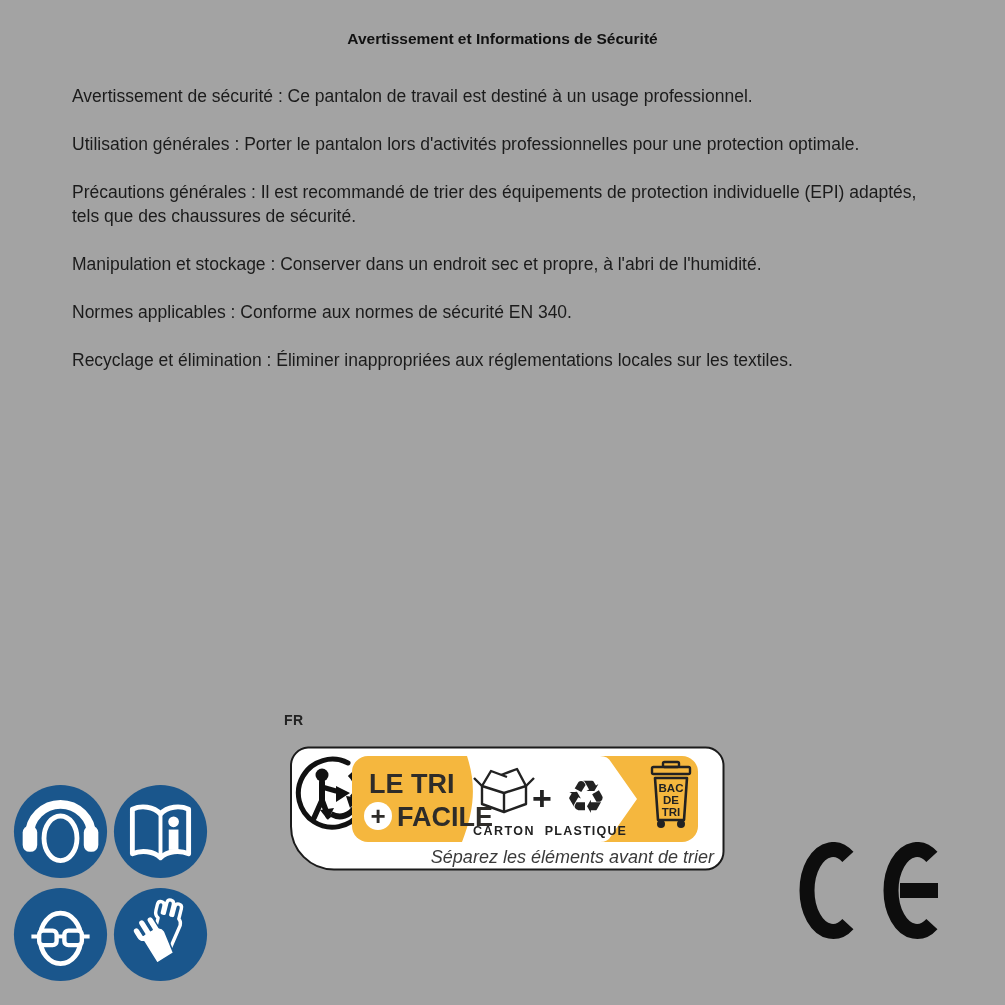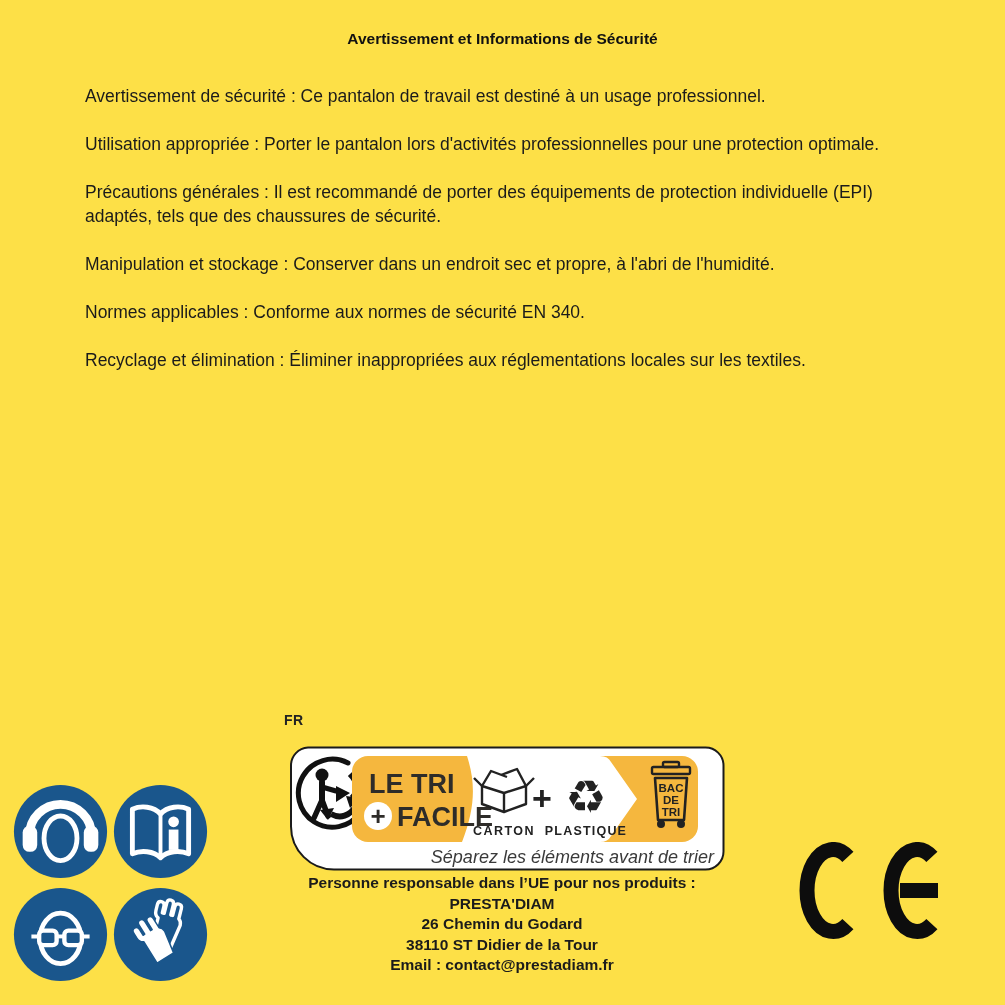--- a/index.html
+++ b/index.html
@@ -1,29 +1,29 @@
 <!DOCTYPE html>
 <html><head>
 <meta charset="utf-8">
 <style>
   * { margin:0; padding:0; box-sizing:border-box; }
   html,body { background:#fff; }
   .page {
-    position:relative; width:1005px; height:1005px; background:#fde047;
+    position:relative; width:1005px; height:1005px; background:#a3a3a3;
     font-family:"Liberation Sans", sans-serif; color:#1a1a1a; overflow:hidden;
   }
   .title {
     position:absolute; top:30px; left:0; width:100%;
     text-align:center; font-size:15.5px; font-weight:bold; color:#111;
   }
   .body-text {
     position:absolute; left:72px; top:84px; width:868px;
     font-size:17.5px; line-height:24px; color:#1b1b1b;
   }
-  .body-text p { margin:0 0 24px 13px; }
+  .body-text p { margin:0 0 24px 0; }
   .safety-icons {
     position:absolute; left:12px; top:783px;
     display:grid; grid-template-columns:98px 98px; grid-auto-rows:101px; gap:2px;
   }
   .safety-icons svg { width:97px; height:97px; display:block; }
   .fr-label {
     position:absolute; left:268px; top:712px;
     font-size:14px; font-weight:bold; color:#222; letter-spacing:0.5px;padding-left:16px;
   }
   .infotri-box { position:absolute; left:270px; top:746px; }
@@ -36,22 +36,22 @@
 </style>
 </head>
 <body>
 
 <div class="page">
 
   <div class="title">Avertissement et Informations de Sécurité</div>
 
   <div class="body-text">
     <p>Avertissement de sécurité : Ce pantalon de travail est destiné à un usage professionnel.</p>
-    <p>Utilisation appropriée : Porter le pantalon lors d'activités professionnelles pour une protection optimale.</p>
-    <p>Précautions générales : Il est recommandé de porter des équipements de protection individuelle (EPI) adaptés, tels que des chaussures de sécurité.</p>
+    <p>Utilisation générales : Porter le pantalon lors d'activités professionnelles pour une protection optimale.</p>
+    <p>Précautions générales : Il est recommandé de trier des équipements de protection individuelle (EPI) adaptés, tels que des chaussures de sécurité.</p>
     <p>Manipulation et stockage : Conserver dans un endroit sec et propre, à l'abri de l'humidité.</p>
     <p>Normes applicables : Conforme aux normes de sécurité EN 340.</p>
     <p>Recyclage et élimination : Éliminer inappropriées aux réglementations locales sur les textiles.</p>
   </div>
 
   <div class="safety-icons">
 
     <svg viewBox="0 0 100 100">
       <circle cx="50" cy="50" r="48" fill="#1a568c"></circle>
       <path d="M18,54 A32,32 0 0 1 82,54" fill="none" stroke="#fff" stroke-width="9" stroke-linecap="round"></path>
@@ -139,27 +139,20 @@
         <circle cx="30" cy="62" r="4" fill="#222"></circle>
         <text x="20" y="30" text-anchor="middle" font-family="Liberation Sans, sans-serif" font-size="11.5" font-weight="bold" fill="#222">BAC</text>
         <text x="20" y="42" text-anchor="middle" font-family="Liberation Sans, sans-serif" font-size="11.5" font-weight="bold" fill="#222">DE</text>
         <text x="20" y="54" text-anchor="middle" font-family="Liberation Sans, sans-serif" font-size="11.5" font-weight="bold" fill="#222">TRI</text>
       </g>
 
       <text x="444" y="117" text-anchor="end" font-family="Liberation Sans, sans-serif" font-size="18" font-style="italic" fill="#3a3a3a">Séparez les éléments avant de trier</text>
     </svg>
   </div>
 
-  <div class="responsible">
-    <div>Personne responsable dans l’UE pour nos produits :</div>
-    <div>PRESTA'DIAM</div>
-    <div>26 Chemin du Godard</div>
-    <div>38110 ST Didier de la Tour</div>
-    <div>Email : contact@prestadiam.fr</div>
-  </div>
 
   <svg class="ce-mark" width="142" height="98" viewBox="0 0 142 98">
     <path d="M49.9,14.9 A26,41 0 1 0 49.9,82.1" fill="none" stroke="#0d0d0d" stroke-width="15"></path>
     <g transform="translate(84,0)">
       <path d="M49.9,14.9 A26,41 0 1 0 49.9,82.1" fill="none" stroke="#0d0d0d" stroke-width="15"></path>
       <path d="M18,48.5 H56" stroke="#0d0d0d" stroke-width="15"></path>
     </g>
   </svg>
 
 </div>

